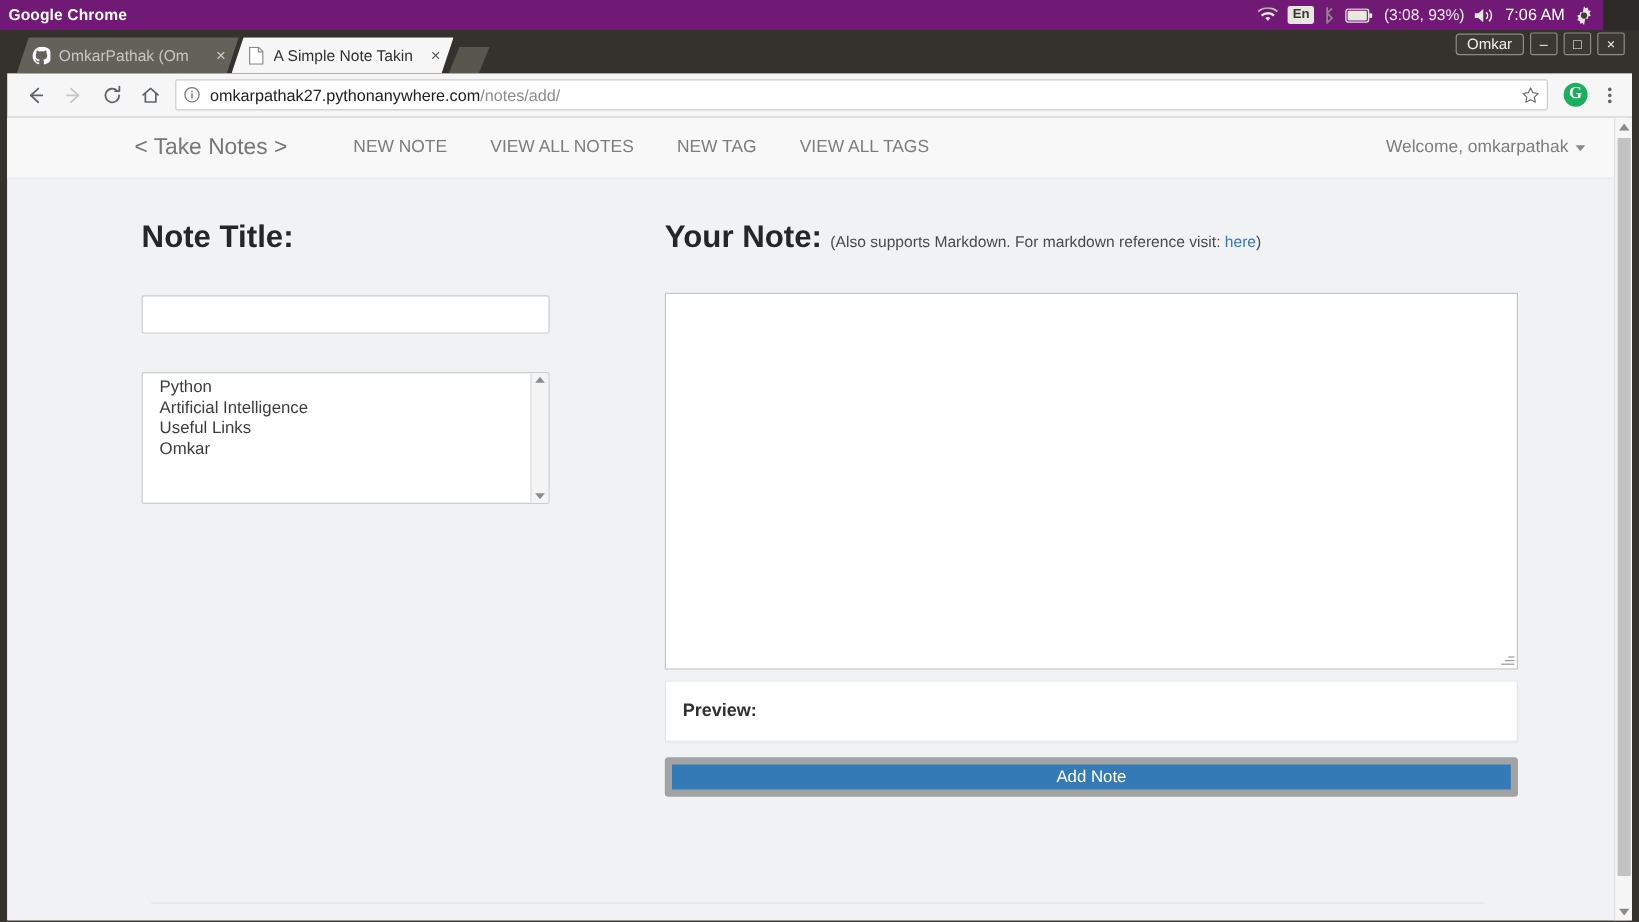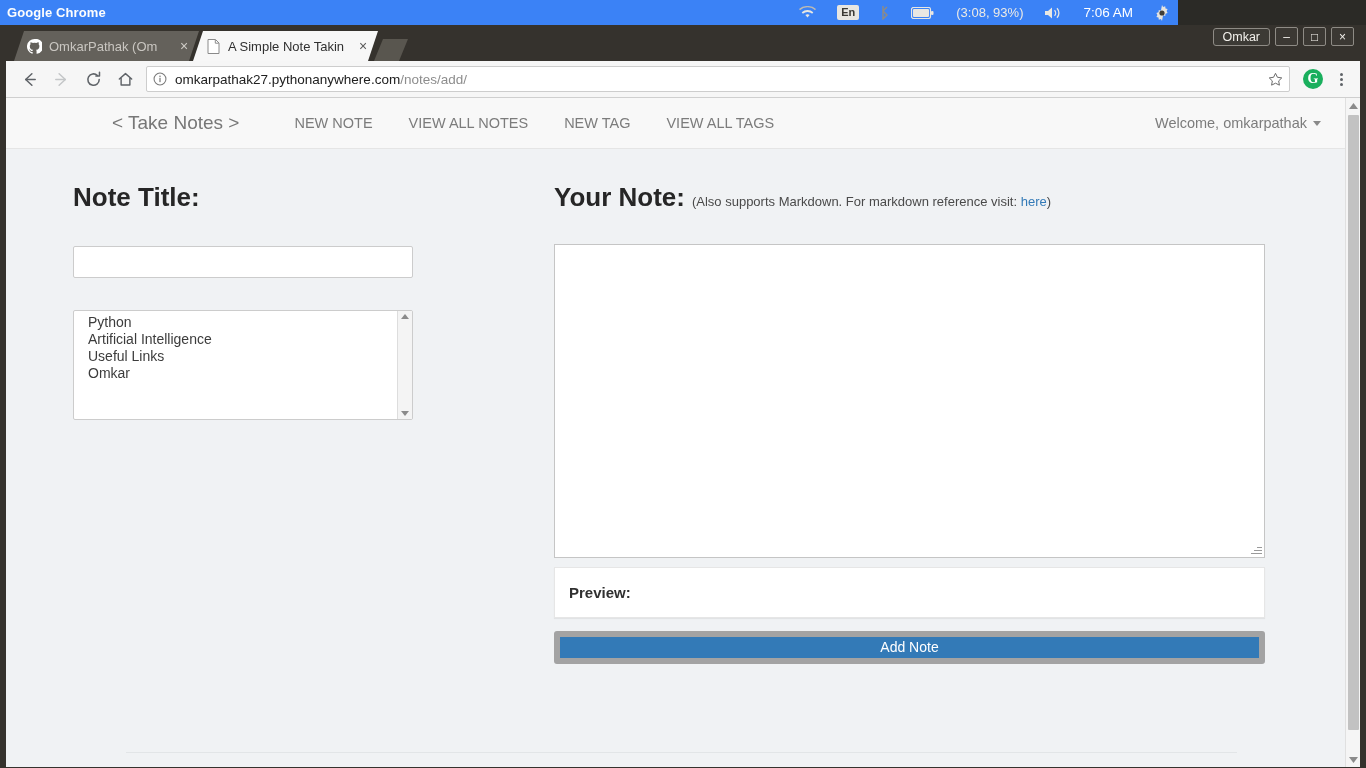--- a/index.html
+++ b/index.html
@@ -7,35 +7,35 @@
     width: 1366px; height: 768px;
     overflow: hidden;
     font-family: "Liberation Sans", sans-serif;
     background: #2b2a26;
   }
   * { box-sizing: border-box; }
 
   
   .os-panel {
     position: absolute; top: 0; left: 0;
-    width: 1178px; height: 25px;
+    width: 1336px; height: 25px;
     background: linear-gradient(to bottom, #4b4843 0%, #3c3ا39 2%, #3b3934 100%);
-    background-color: #3b82f6;
+    background-color: #701a75;
     display: flex; align-items: center;
     color: #ffffff;
   }
   .os-panel-title {
     font-size: 13px; font-weight: bold;
     margin-left: 7px;
     color: #fdfdfd;
     letter-spacing: 0.1px;
   }
   .tray {
     margin-left: auto; display: flex; align-items: center;
-    gap: 21px; padding-right: 8px;
+    gap: 8px; padding-right: 8px;
   }
   .tray-item { display: flex; align-items: center; color: #e9e7e2; font-size: 12.5px; }
   .kbd-ind {
     background: #e8e6e1; color: #3a3833;
     font-size: 11px; font-weight: bold;
     padding: 0px 4px; border-radius: 2px; line-height: 15px;
   }
   .tray-batt { font-size: 13px; color: #eceae5; margin-left: 1px;}
   .tray-clock { font-size: 13.5px; color: #ffffff; }
 
@@ -199,21 +199,21 @@
     border-left: 4px solid transparent;
     border-right: 4px solid transparent;
     border-top: 5px solid #8a8a8a;
   }
 
   
   .content {
     display: flex;
     padding: 22px 0 0 0;
   }
-  .col-left { width: 505px; padding-left: 67px; }
+  .col-left { width: 505px; padding-left: 112px; }
   .col-right { flex: 1 1 auto; padding-left: 0px; margin-left: 43px; }
 
   h2.section-title {
     font-size: 26px; font-weight: bold;
     color: #262626; margin: 10px 0 0 0;
     line-height: 1.25;
   }
   .title-row { display: flex; align-items: baseline; }
   .note-sub {
     font-size: 13px; color: #4a4a4a;

